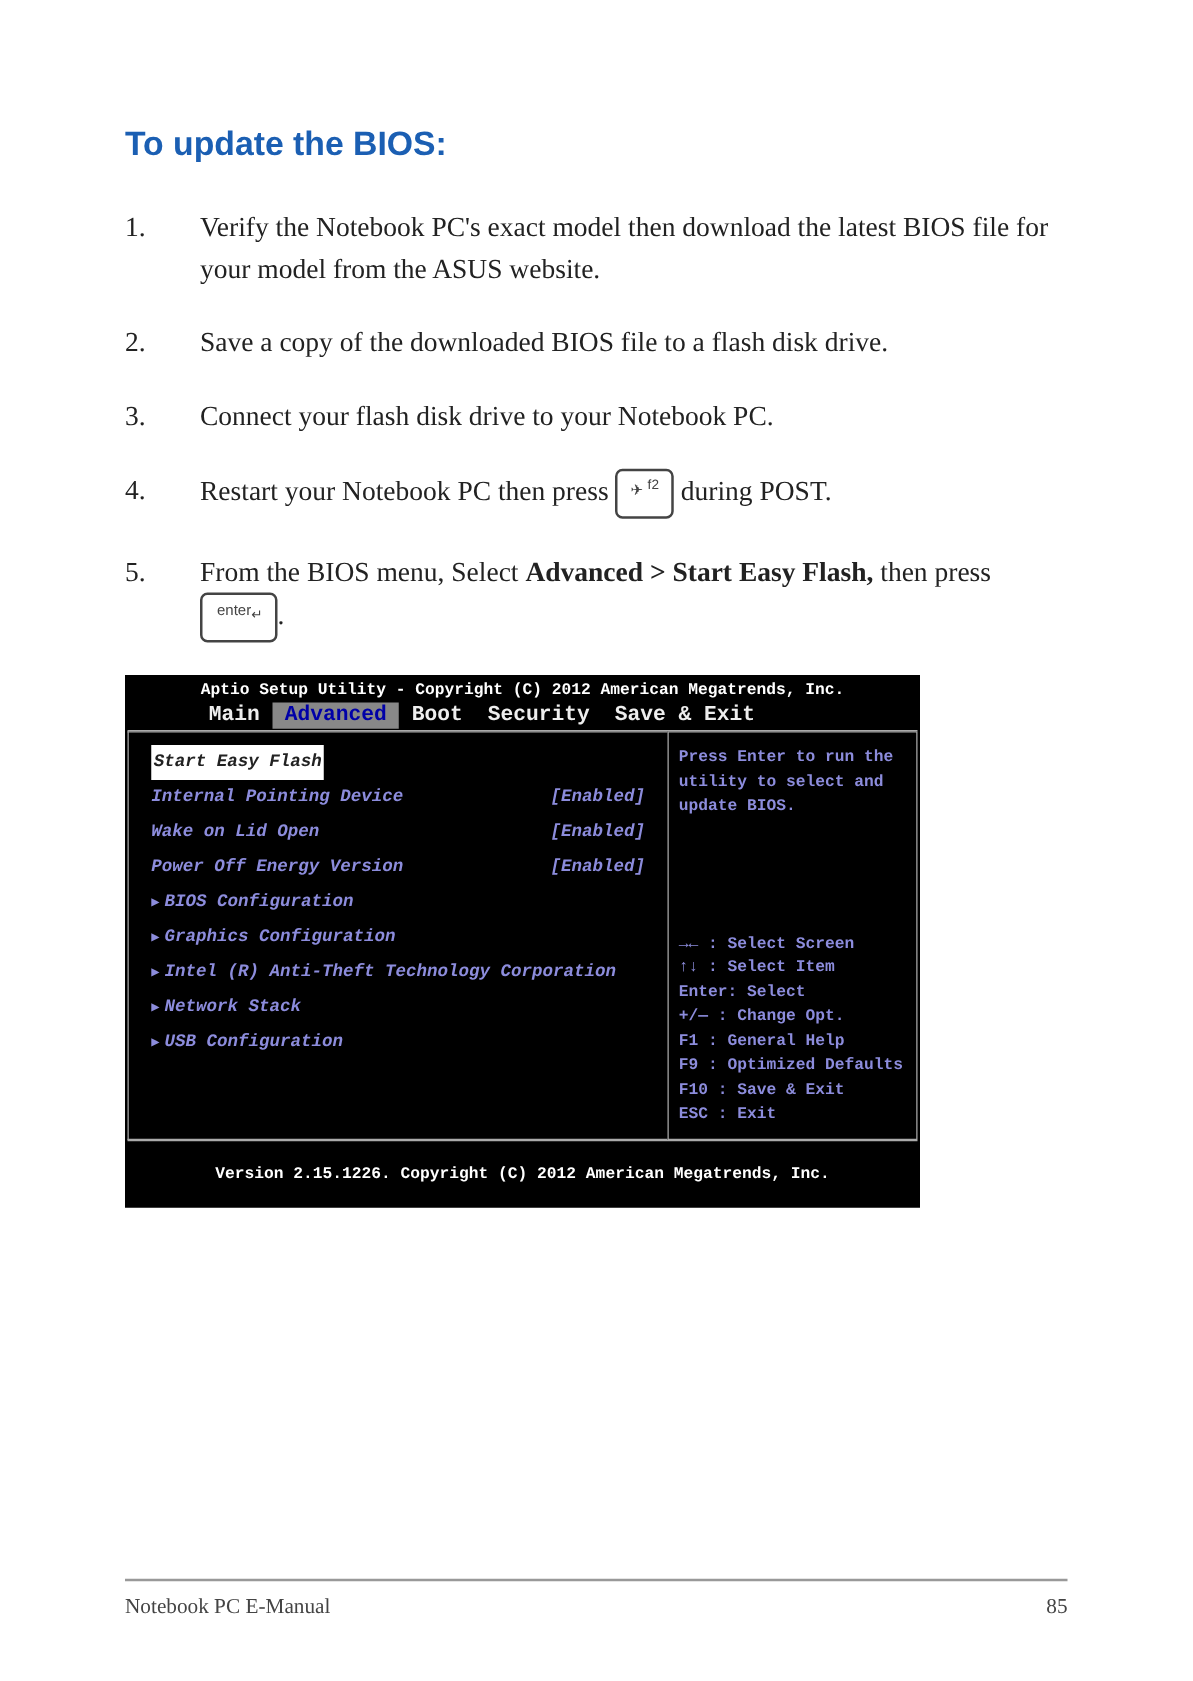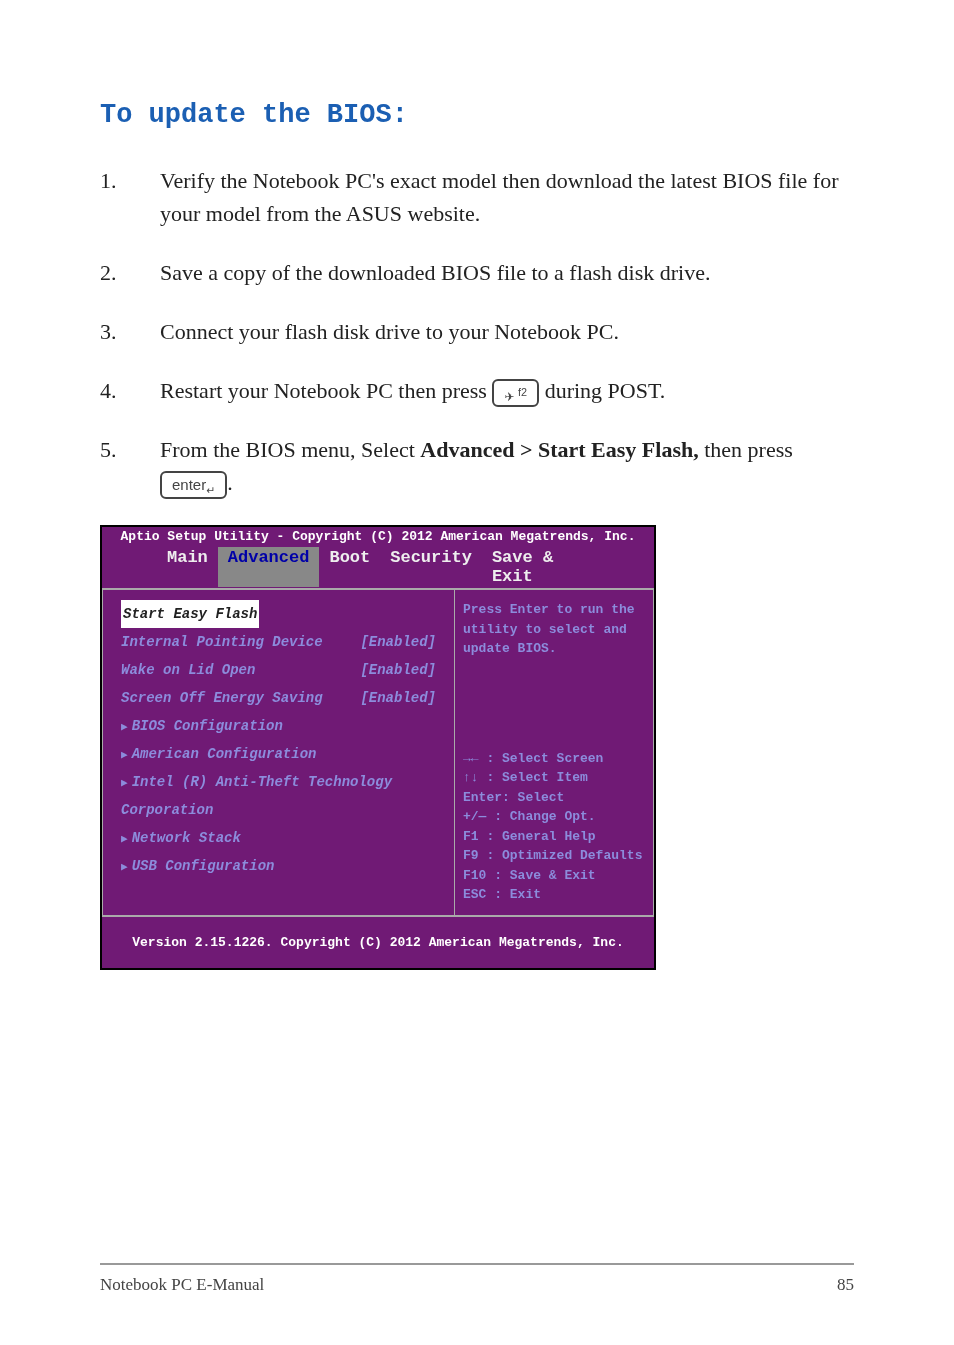--- a/index.html
+++ b/index.html
@@ -9,60 +9,60 @@
       background: #ffffff;
       font-family: Georgia, 'Times New Roman', serif;
       color: #222;
       position: relative;
     }
     .page {
       padding: 100px 100px 40px 100px;
     }
     .heading {
       color: #1b5fb3;
-      font-family: Liberation Mono, monospace;
+      font-family: Liberation Sans, sans-serif;
       font-weight: bold;
       font-size: 27px;
       margin-bottom: 34px;
     }
     .step {
       display: flex;
       font-size: 22px;
       line-height: 1.5;
       margin-bottom: 26px;
     }
     .step .num { width: 60px; flex-shrink: 0; }
     .step .text { flex: 1; }
     .keycap {
       display: inline-block;
       border: 2px solid #444;
       border-radius: 6px;
       padding: 0 10px;
-      height: 28px;
+      height: 40px;
       line-height: 22px;
       vertical-align: middle;
       font-size: 13px;
       font-family: Arial, sans-serif;
       color: #444;
       background: #fff;
       min-width: 30px;
       text-align: center;
     }
     .keycap.wide { min-width: 62px; text-align: right; padding-top: 1px; }
     .kb-icon { font-size: 12px; }
     .bold { font-weight: bold; }
     .bios {
       margin-top: 12px;
-      width: 556px;
+      width: 636px;
       border: 2px solid #000;
       font-family: 'Courier New', Courier, monospace;
       font-size: 14px;
       font-weight: bold;
       color: #fff;
-      background: #701a75;
+      background: #000000;
     }
     .bios-titlebar {
       text-align: center;
       padding: 2px 0;
       font-size: 13px;
     }
     .bios-menubar {
       display: flex;
       gap: 0;
       padding: 1px 40px 1px 55px;
@@ -147,21 +147,21 @@
       <span> during POST.</span>
     </div>
   </div>
 
   <div class="step">
     <div class="num">5.</div>
     <div class="text">
       <span>From the BIOS menu, Select </span>
       <span class="bold">Advanced &gt; Start Easy Flash,</span>
       <span> then press </span>
-      <span class="keycap wide"><span style="font-size:15px;">enter</span><sub>↵</sub></span><span>.</span>
+      <span class="keycap wide"><span style="font-size:12px;">enter</span><sub>↵</sub></span><span>.</span>
     </div>
   </div>
 
   <div class="bios">
     <div class="bios-titlebar">Aptio Setup Utility - Copyright (C) 2012 American Megatrends, Inc.</div>
     <div class="bios-menubar">
       <span>Main</span>
       <span class="active">Advanced</span>
       <span>Boot</span>
       <span>Security</span>
@@ -175,25 +175,25 @@
           </div>
         <div class="row">
             <span class="lbl">Internal Pointing Device</span>
             <span class="lbl">[Enabled]</span>
           </div>
         <div class="row">
             <span class="lbl">Wake on Lid Open</span>
             <span class="lbl">[Enabled]</span>
           </div>
         <div class="row">
-            <span class="lbl">Screen Off Energy Saving</span>
+            <span class="lbl">Power Off Energy Version</span>
             <span class="lbl">[Enabled]</span>
           </div>
         <div><span class="tri sub">BIOS Configuration</span></div>
-        <div><span class="tri sub">American Configuration</span></div>
+        <div><span class="tri sub">Graphics Configuration</span></div>
         <div><span class="tri sub">Intel (R) Anti-Theft Technology Corporation</span></div>
         <div><span class="tri sub">Network Stack</span></div>
         <div><span class="tri sub">USB Configuration</span></div>
       </div>
       <div class="bios-right">
         <div>Press Enter to run the utility to select and update BIOS.</div>
         <div class="keys">
           <div>→←   : Select Screen</div>
           <div>↑↓   : Select Item</div>
           <div>Enter: Select</div>

